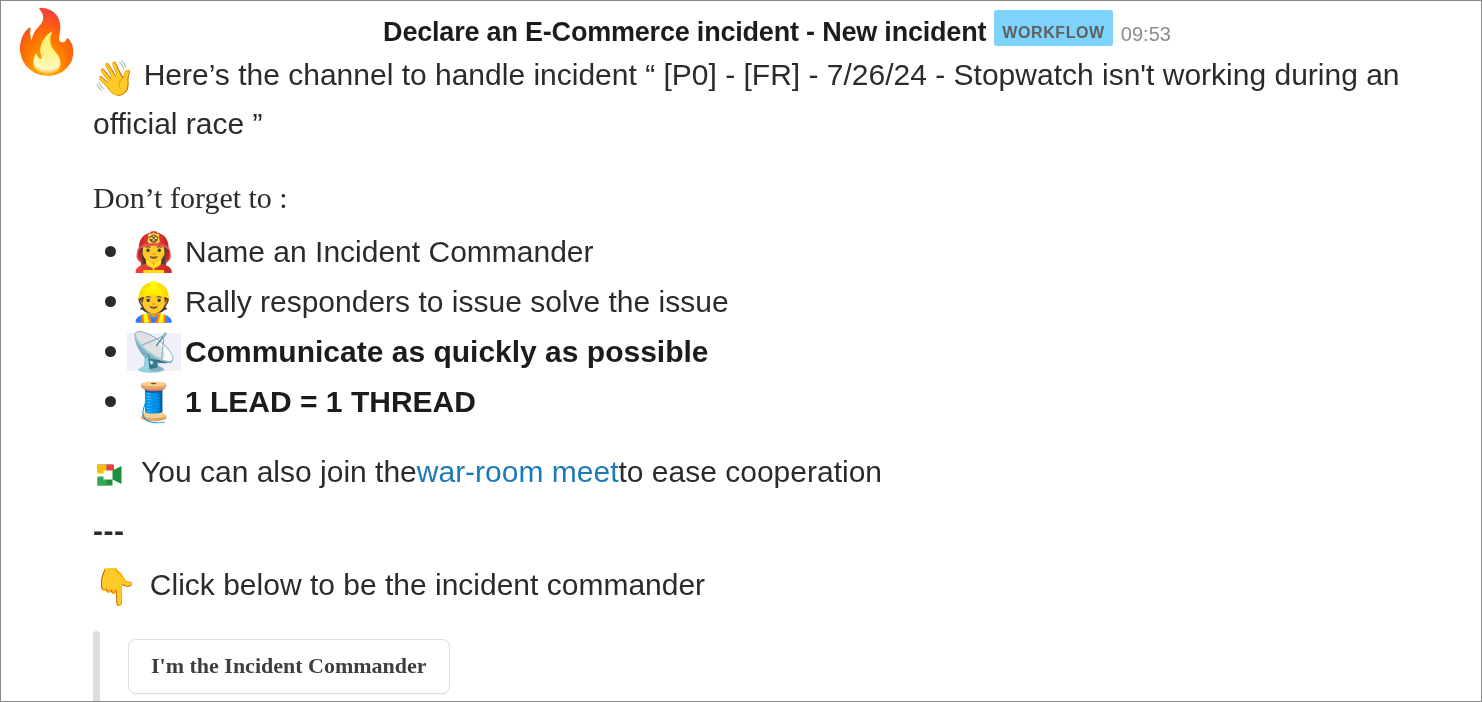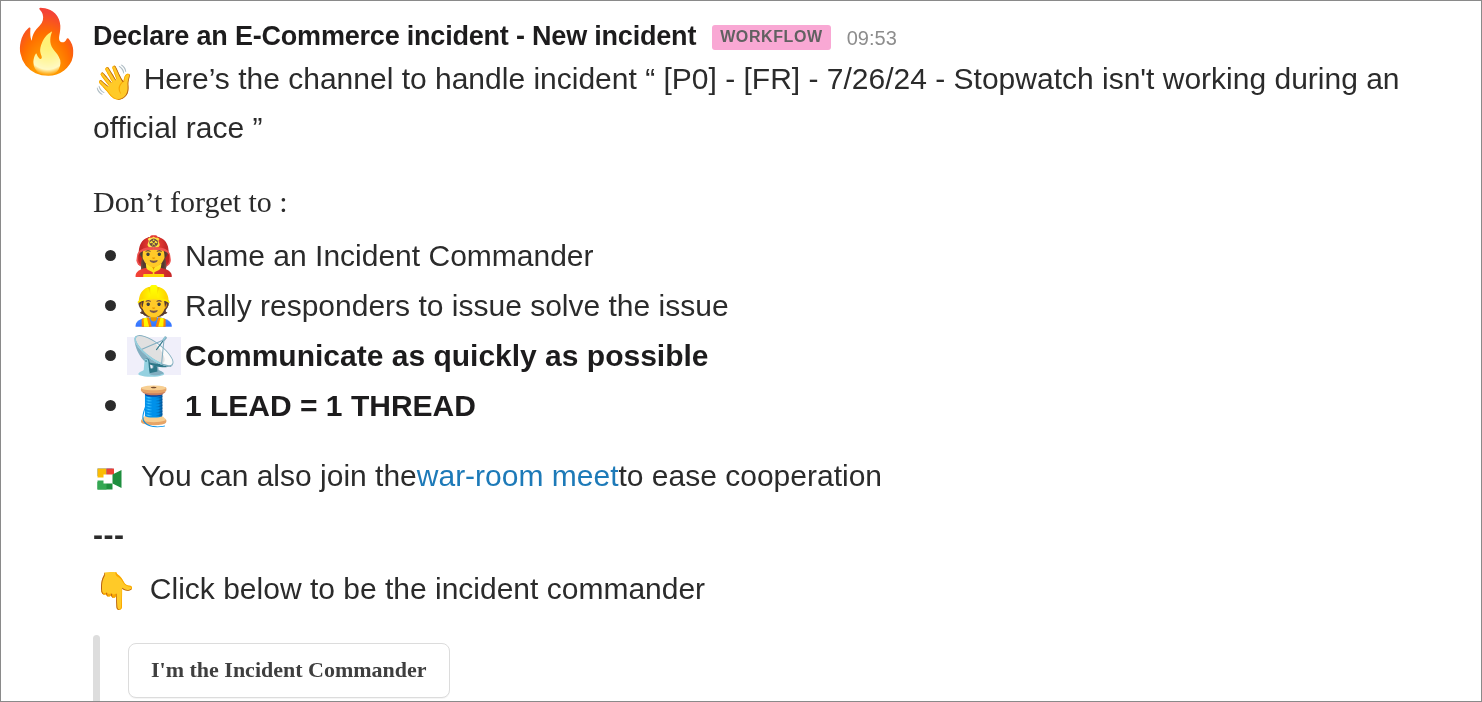--- a/index.html
+++ b/index.html
@@ -43,38 +43,39 @@
   .content-col {
     flex: 1;
     padding-right: 20px;
     min-width: 0;
   }
 
   
   .header-row {
     display: flex;
     align-items: baseline;
-    gap: 16px;
-    margin-top: 16px;
+    gap: 8px;
+    margin-top: 8px;
     margin-bottom: 2px;
+    justify-content: center;
   }
   .sender-name {
     font-size: 27px;
     font-weight: bold;
     color: #1d1c1d;
     letter-spacing: -0.2px;
     white-space: nowrap;
   }
   .workflow-badge {
-    background: #f9a8d4;
+    background: #7dd3fc;
     color: #616061;
     font-size: 16px;
     font-weight: bold;
     letter-spacing: 0.6px;
-    padding: 3px 8px 4px 8px;
+    padding: 14px 8px 4px 8px;
     border-radius: 3px;
     position: relative;
     top: -3px;
   }
   .timestamp {
     font-size: 20px;
     color: #8d8d8d;
   }
 
   

